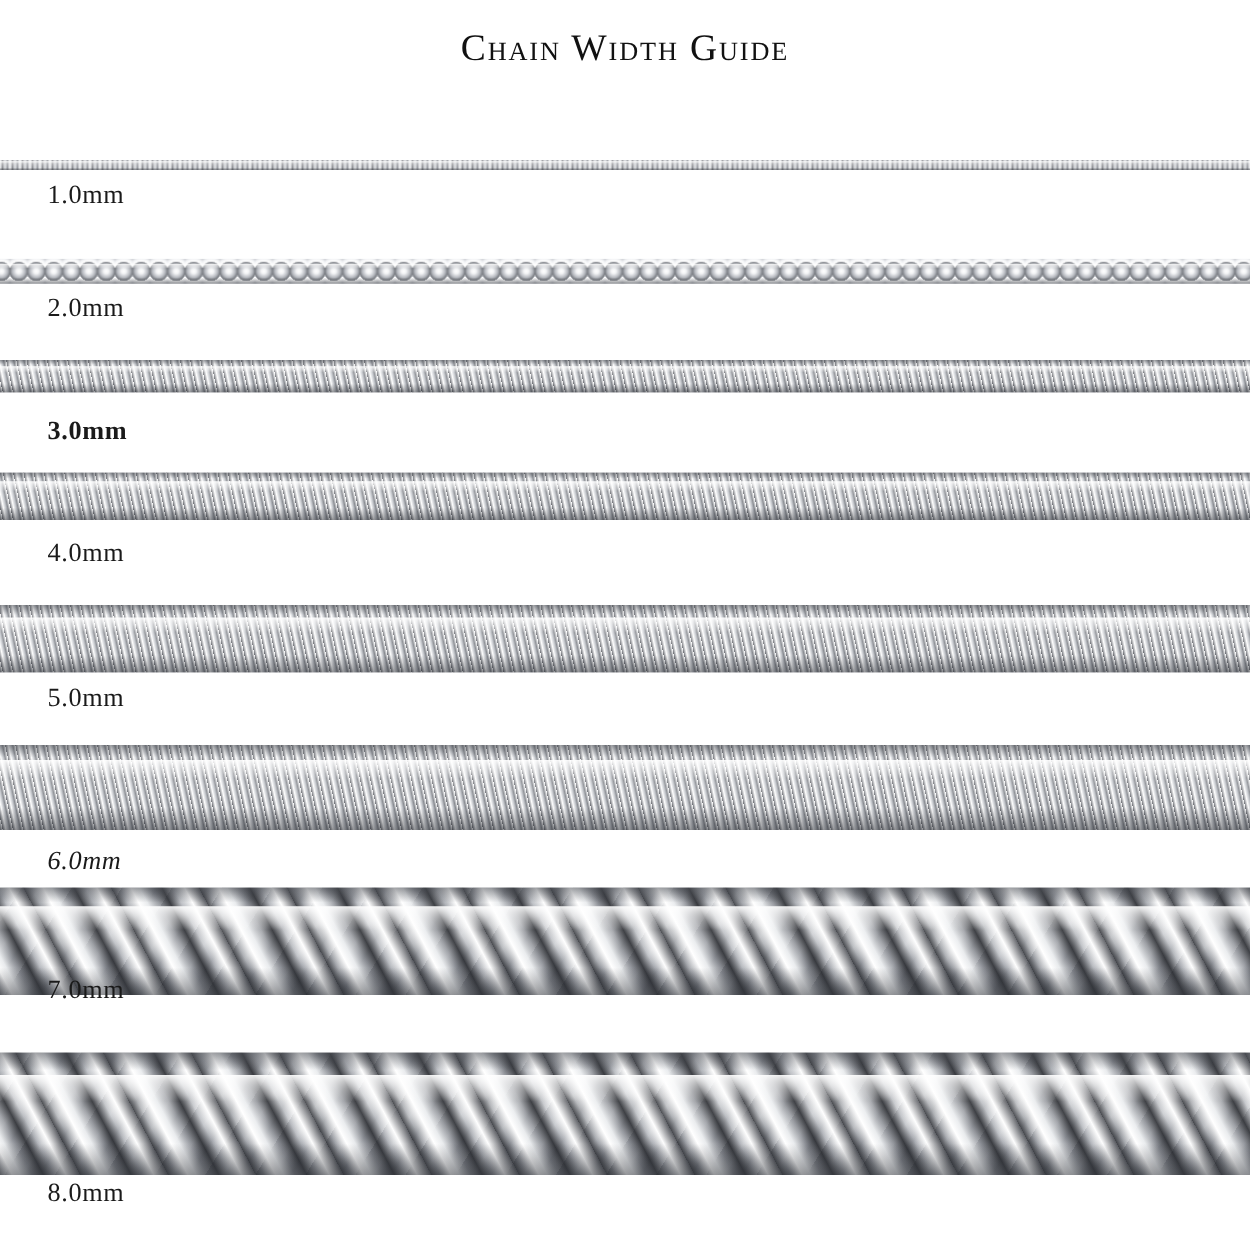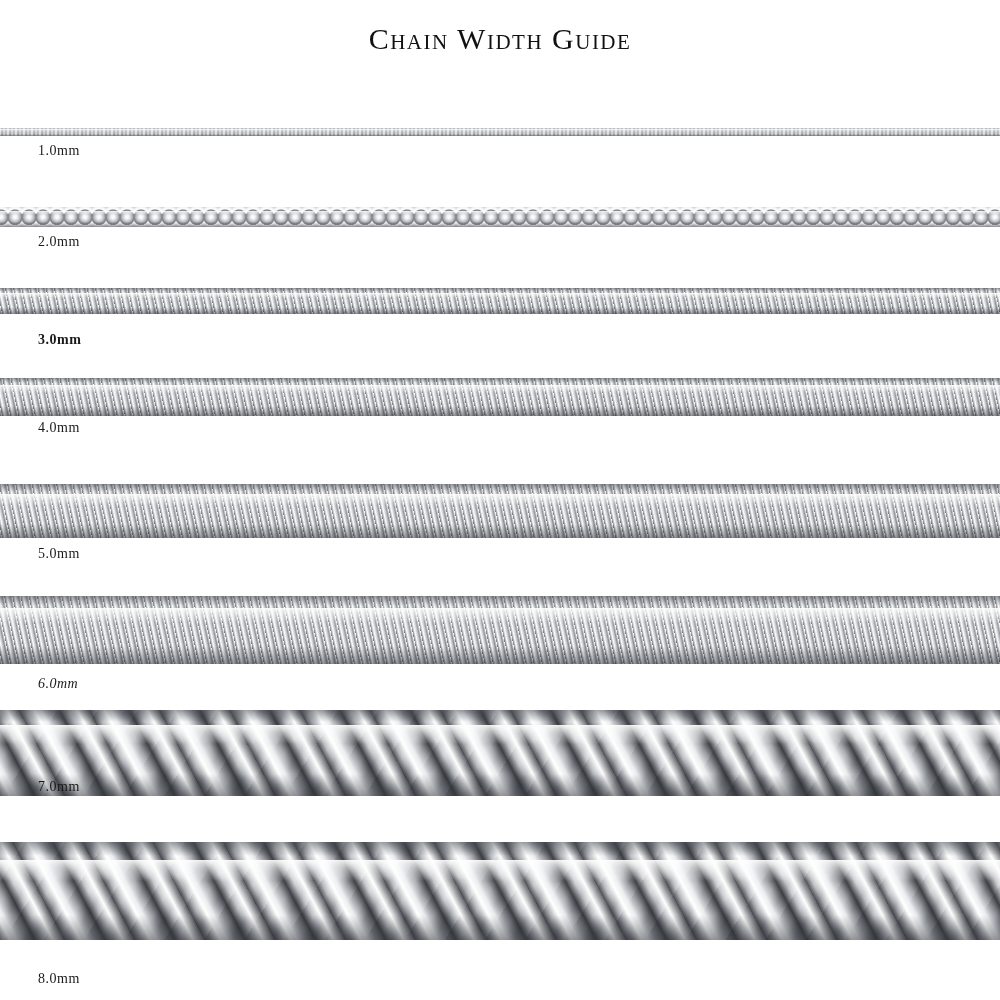--- a/index.html
+++ b/index.html
@@ -39,21 +39,21 @@
     position: absolute;
     left: -6px;
     width: 1012px;
     overflow: hidden;
   }
 
   .chain-label {
     position: absolute;
     left: 38px;
     font-family: "Liberation Serif", serif;
-    font-size: 14px;
+    font-size: 21px;
     color: #1a1a1a;
     letter-spacing: 0.5px;
     white-space: nowrap;
   }
 
   
 
   
   .metal {
     position: absolute;
@@ -176,21 +176,21 @@
   <div class="chain-label" style="top:332px;font-weight:bold;">3.0mm</div>
 </div>
 
 <div class="chain-row">
   <div class="chain-strip" style="top:378px;height:38px;">
     <div class="metal t-snake"></div>
     <div class="shade-top"></div>
     <div class="gloss"></div>
     <div class="shade-bot"></div>
   </div>
-  <div class="chain-label" style="top:420px;">4.0mm</div>
+  <div class="chain-label" style="top:430px;">4.0mm</div>
 </div>
 
 <div class="chain-row">
   <div class="chain-strip" style="top:484px;height:54px;">
     <div class="metal t-snake"></div>
     <div class="shade-top"></div>
     <div class="gloss"></div>
     <div class="shade-bot"></div>
   </div>
   <div class="chain-label" style="top:546px;">5.0mm</div>
@@ -216,14 +216,14 @@
   <div class="chain-label" style="top:779px;">7.0mm</div>
 </div>
 
 <div class="chain-row">
   <div class="chain-strip" style="top:842px;height:98px;">
     <div class="metal t-rope"></div>
     <div class="shade-top"></div>
     <div class="gloss"></div>
     <div class="shade-bot"></div>
   </div>
-  <div class="chain-label" style="top:942px;margin-top:29px;">8.0mm</div>
+  <div class="chain-label" style="top:942px;">8.0mm</div>
 </div>
 
 </body></html>

